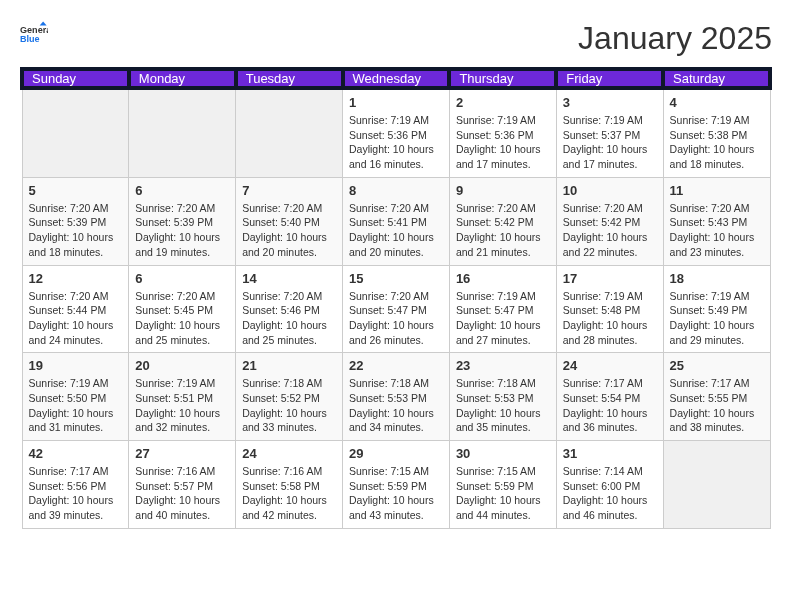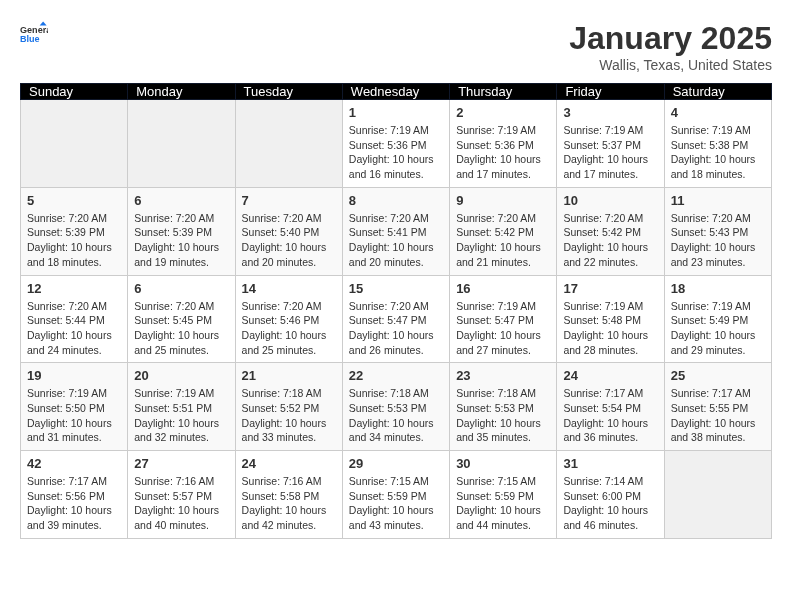--- a/index.html
+++ b/index.html
@@ -23,40 +23,40 @@
     }
     .logo-icon {
       width: 28px;
       height: 28px;
     }
     .title-block {
       text-align: right;
     }
     .calendar-title {
       font-size: 32px;
-      font-weight: bold;
+      font-weight: normal;
       color: #333;
     }
     .calendar-subtitle {
       font-size: 14px;
       color: #555;
     }
     .calendar {
       width: 100%;
       border-collapse: collapse;
       border: 1px solid #ccc;
     }
     .calendar th {
-      background-color: #000000;
+      background-color: #6d28d9;
       color: #fff;
       text-align: left;
       padding: 0 8px;
       font-size: 13px;
       font-weight: normal;
-      border: 1px solid #0f172a;
+      border: 4px solid #0f172a;
     }
     .calendar td {
       border: 1px solid #ccc;
       vertical-align: top;
       padding: 5px 6px;
       width: calc(100% / 7);
       min-height: 80px;
       background: #fff;
     }
     .calendar tr:nth-child(even) td {
@@ -83,21 +83,20 @@
 <div class="header">
   <div class="logo">
     <svg class="logo-icon" viewBox="0 0 40 40" xmlns="http://www.w3.org/2000/svg">
       <text x="0" y="18" font-size="13" font-weight="bold" fill="#333">General</text>
       <text x="0" y="32" font-size="13" font-weight="bold" fill="#1a73e8">Blue</text>
       <polygon points="28,8 38,8 33,2" fill="#1a73e8"></polygon>
     </svg>
   </div>
   <div class="title-block">
     <div class="calendar-title">January 2025</div>
-    <div class="calendar-subtitle">Wallis, Texas, United States</div>
   </div>
 </div>
 
 <table class="calendar">
   <thead>
     <tr>
     <th>Sunday</th>
         <th>Monday</th>
         <th>Tuesday</th>
         <th>Wednesday</th>

